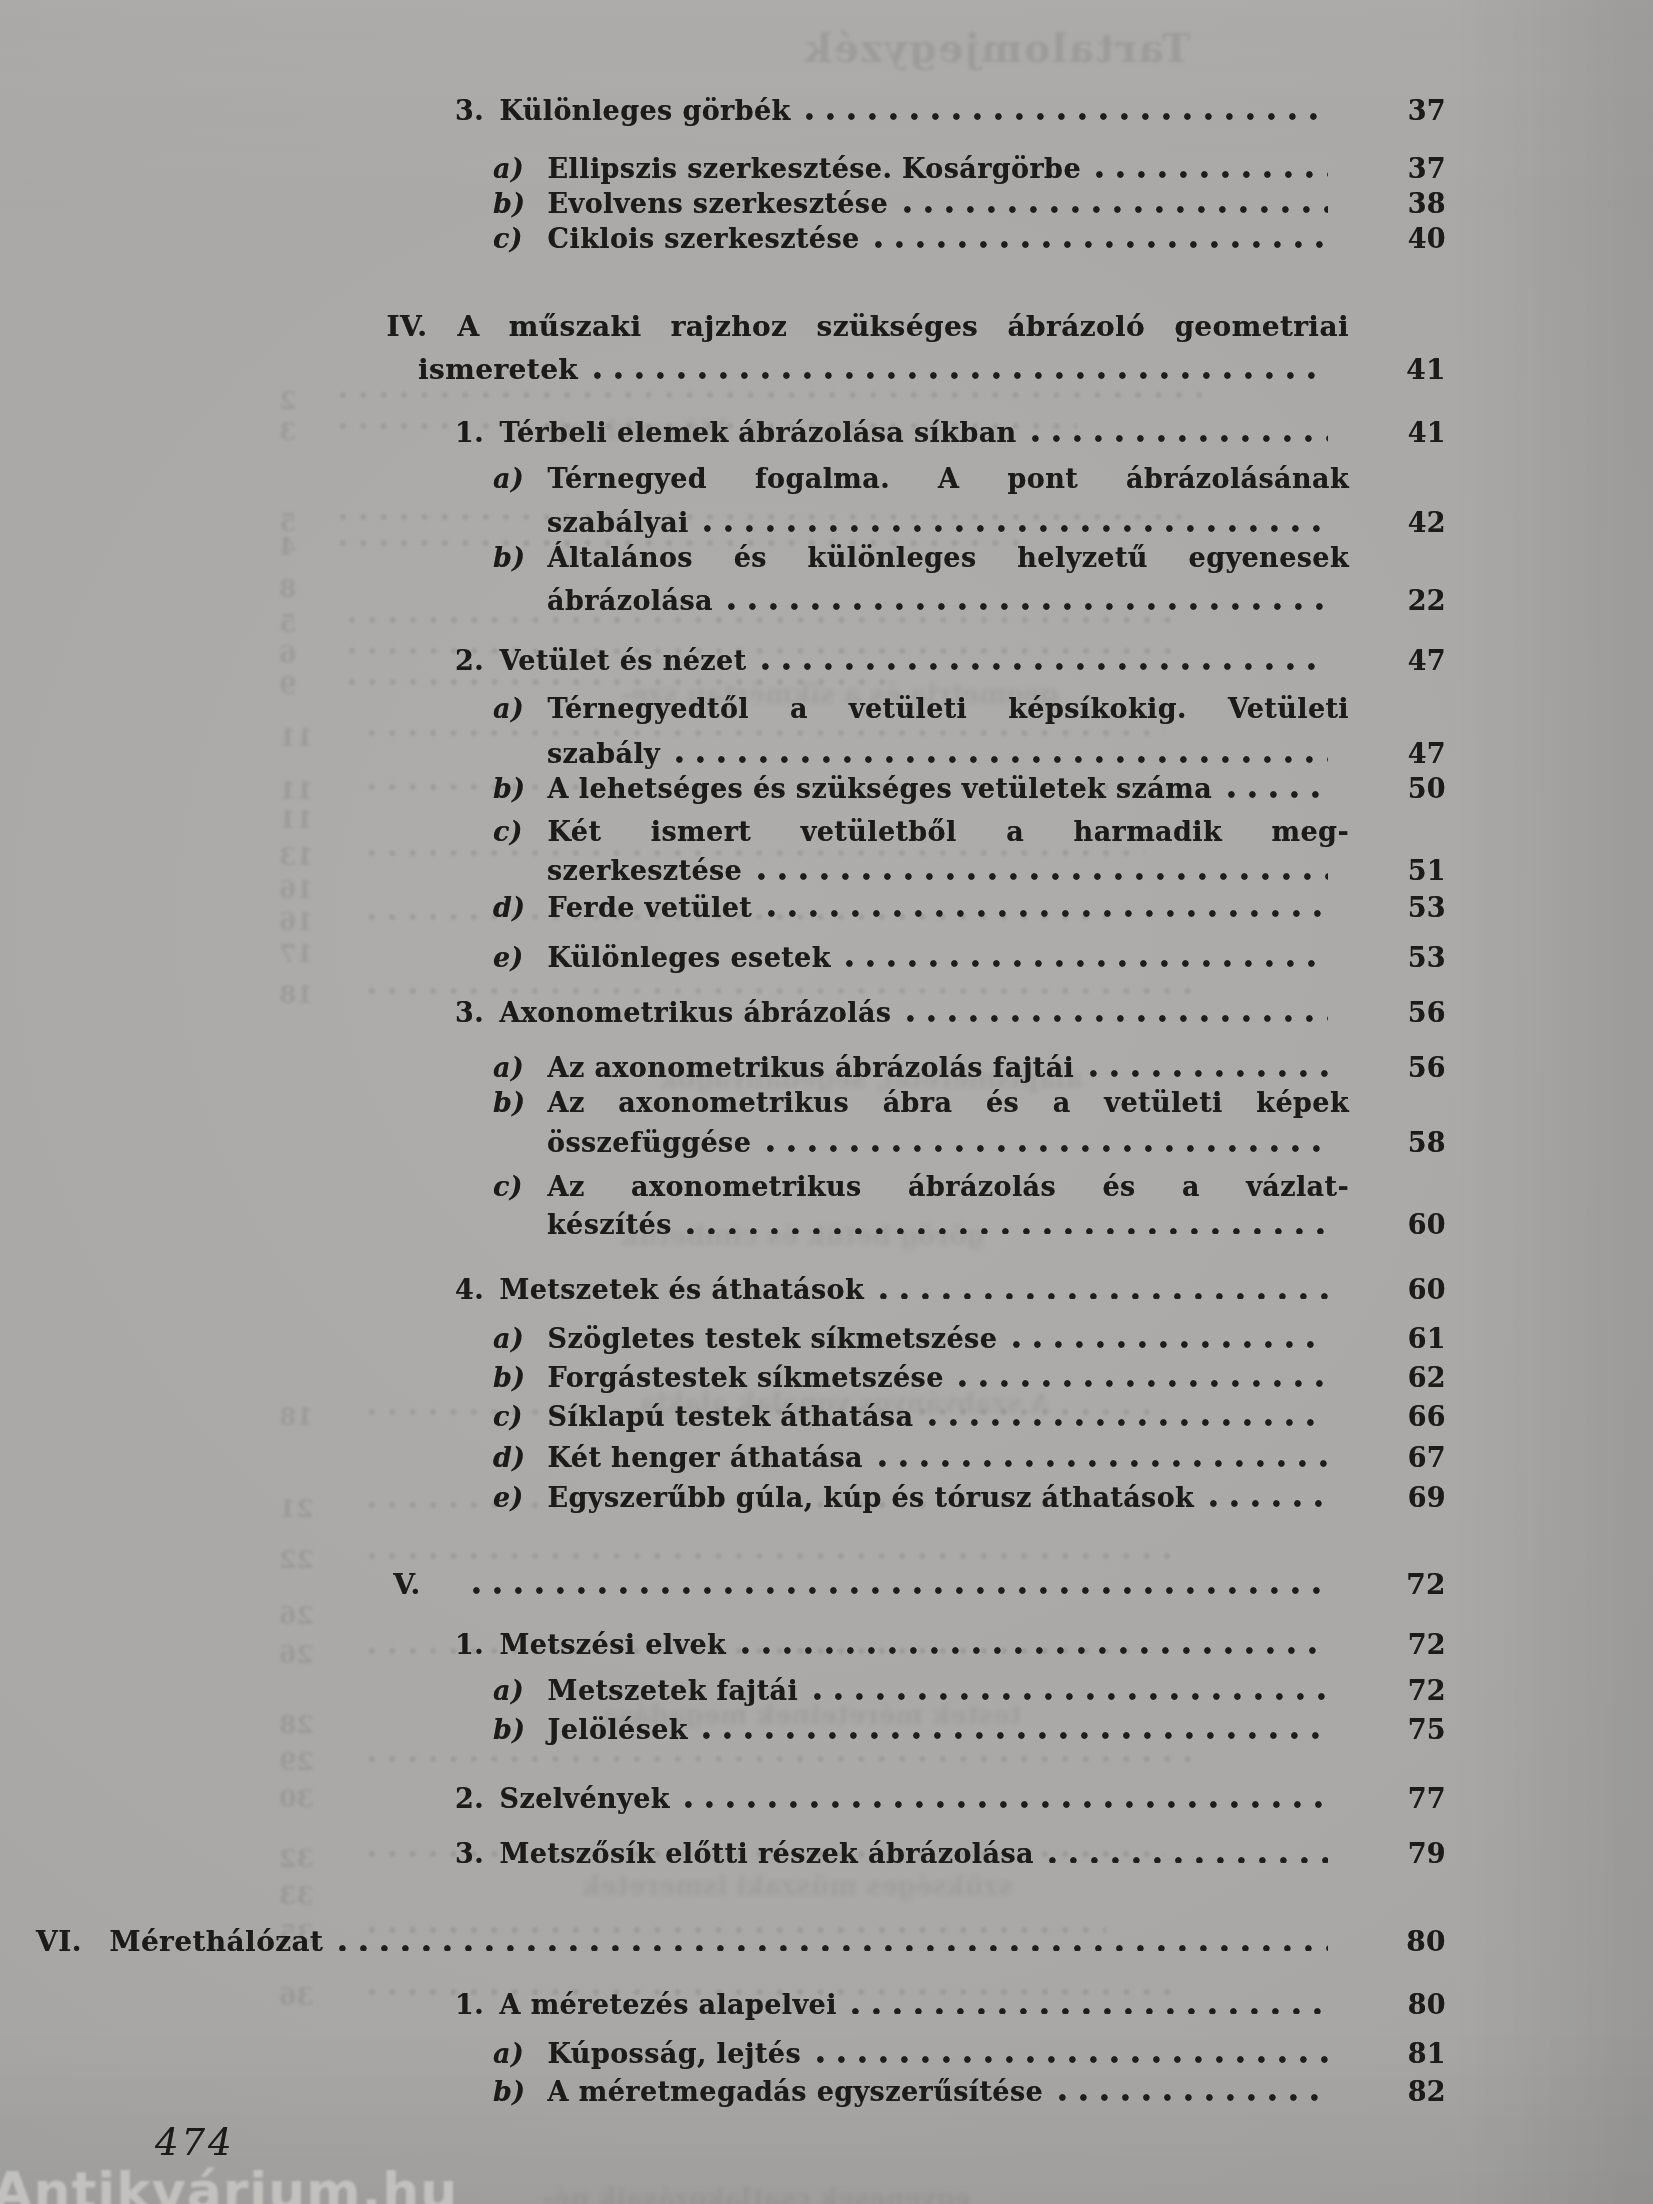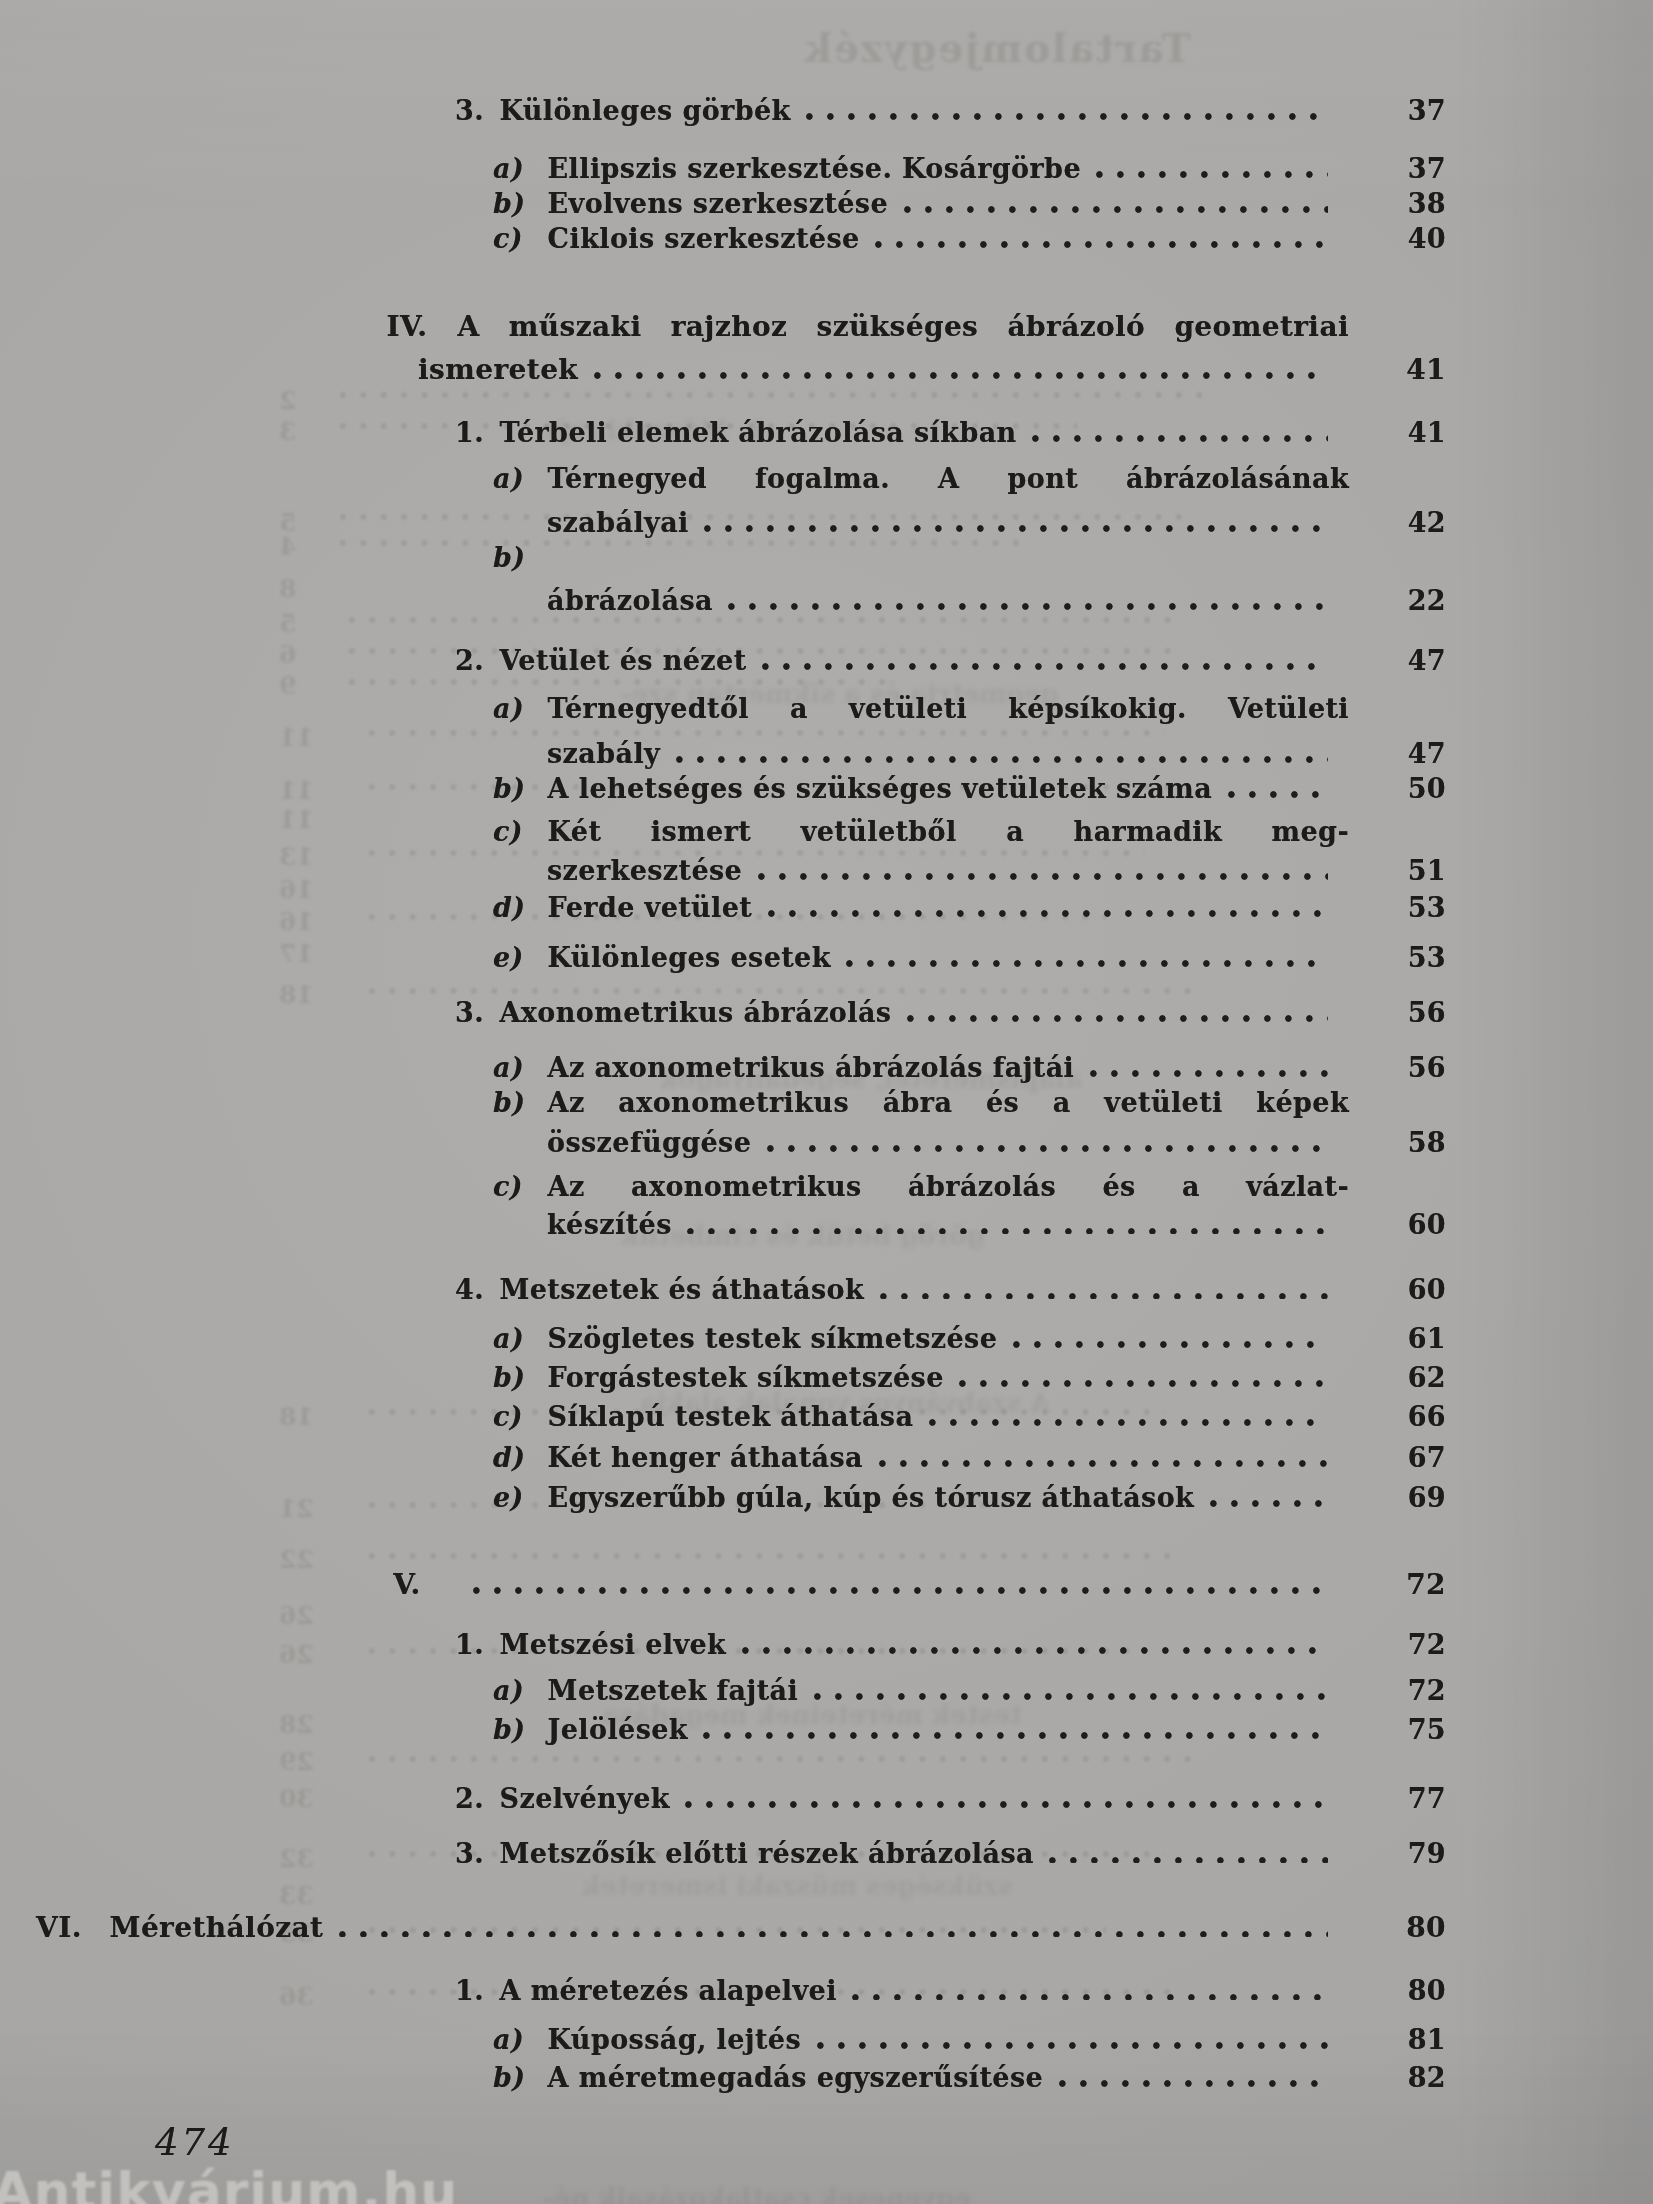--- a/index.html
+++ b/index.html
@@ -166,20 +166,21 @@
       <span class="prefix">a)</span>
       <span class="txt">Térnegyed fogalma. A pont ábrázolásának</span>
     </div>
     <div class="row lvl-letter-cont" style="margin-top: 8.7px;">
       <span class="txt">szabályai</span>
       <span class="leader"></span>
       <span class="pg">42</span>
     </div>
     <div class="row lvl-letter fill">
       <span class="prefix">b)</span>
+      <span class="txt">Általános és különleges helyzetű egyenesek</span>
     </div>
     <div class="row lvl-letter-cont" style="margin-top: 7.8px;">
       <span class="txt">ábrázolása</span>
       <span class="leader"></span>
       <span class="pg">22</span>
     </div>
     <div class="row lvl-num" style="margin-top: 25px;">
       <span class="prefix">2.</span>
       <span class="txt">Vetület és nézet</span>
       <span class="leader"></span>
@@ -315,21 +316,21 @@
       <span class="txt">Szelvények</span>
       <span class="leader"></span>
       <span class="pg">77</span>
     </div>
     <div class="row lvl-num" style="margin-top: 20.4px;">
       <span class="prefix">3.</span>
       <span class="txt">Metszősík előtti részek ábrázolása</span>
       <span class="leader"></span>
       <span class="pg">79</span>
     </div>
-    <div class="row lvl-roman" style="margin-top: 39px; padding-left: 24px;">
+    <div class="row lvl-roman" style="margin-top: 53px; padding-left: 24px;">
       <span class="prefix">VI.</span>
       <span class="txt">Mérethálózat</span>
       <span class="leader"></span>
       <span class="pg">80</span>
     </div>
     <div class="row lvl-num" style="margin-top: 28px;">
       <span class="prefix">1.</span>
       <span class="txt">A méretezés alapelvei</span>
       <span class="leader"></span>
       <span class="pg">80</span>

